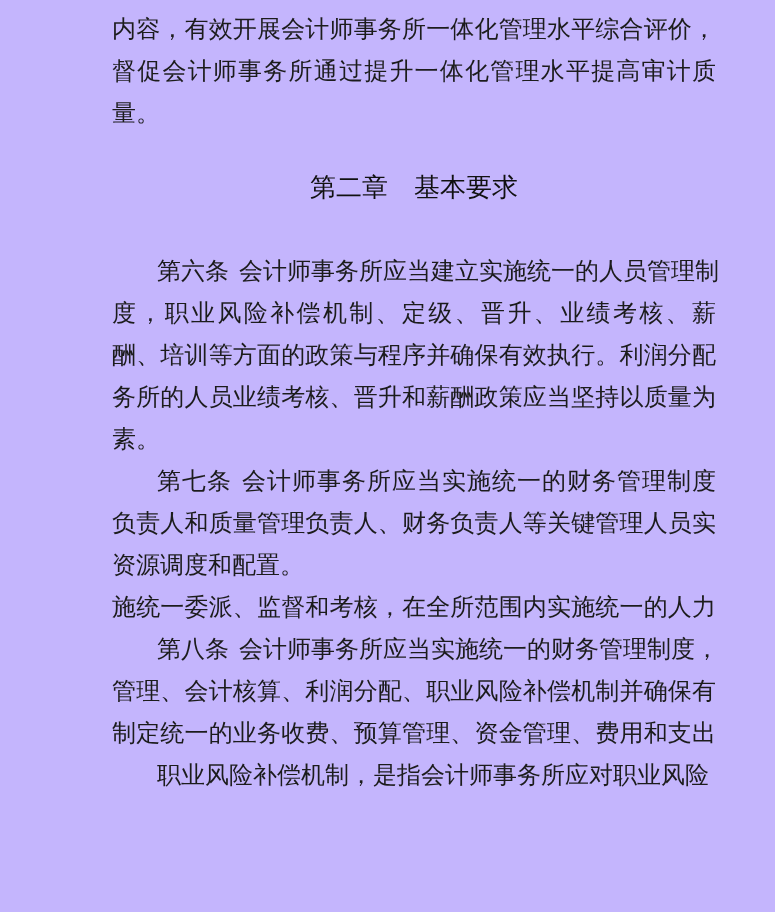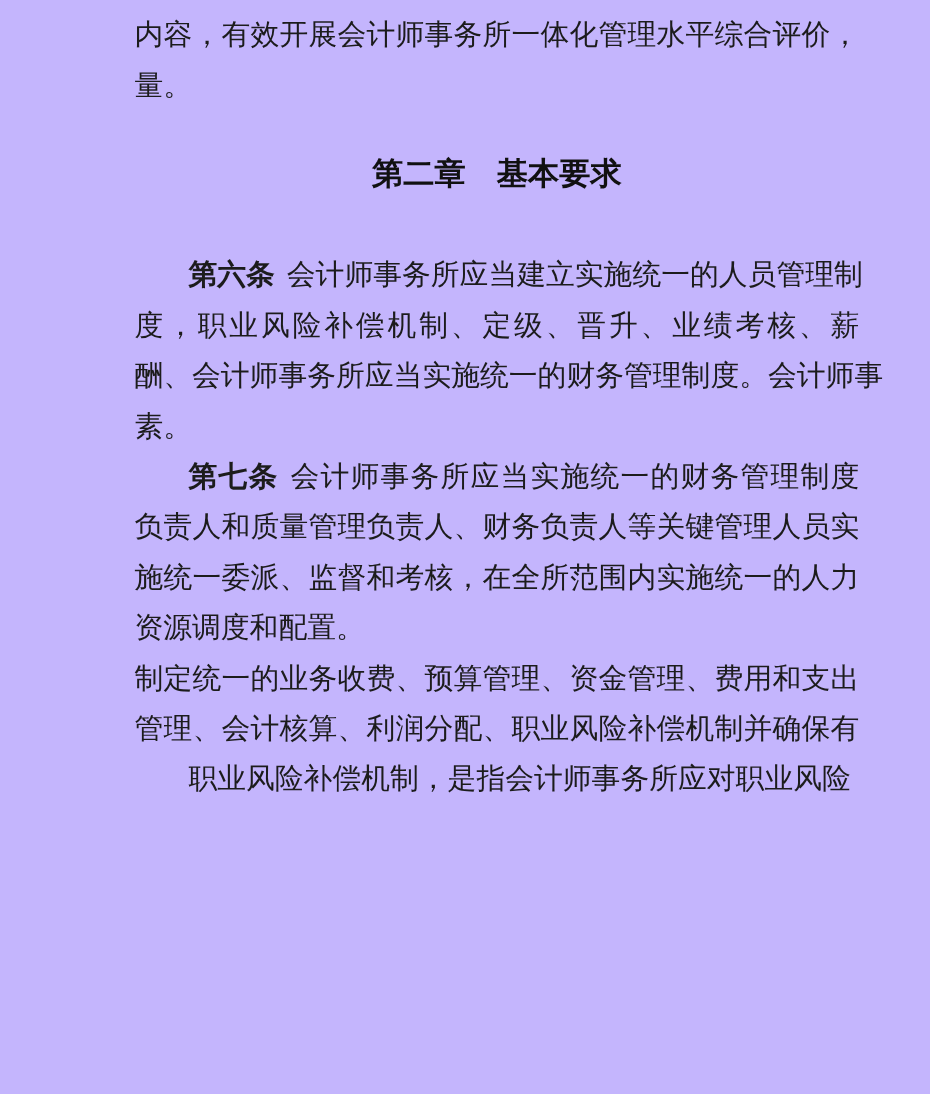--- a/index.html
+++ b/index.html
@@ -31,59 +31,64 @@
     white-space: nowrap;
   }
   .line.start {
     text-align: left;
     text-align-last: left;
   }
   .line.indent {
     text-indent: 45px;
   }
   .article-label {
-    font-weight: bold;
+    font-weight: normal;
     margin-right: 10px;
   }
   .chapter-heading {
     height: 42px;
     line-height: 42px;
     margin: 32px 0 42px 0;
     text-align: center;
     text-align-last: center;
     font-family: "DejaVu Sans", "Liberation Sans", sans-serif;
-    font-weight: bold;
+    font-weight: normal;
     font-size: 26px;
     color: #111111;
   }
 </style>
 </head>
 <body>
 
 <div class="page">
   <div class="text-block">
 
     <div class="line">内容，有效开展会计师事务所一体化管理水平综合评价，</div>
+    <div class="line">督促会计师事务所通过提升一体化管理水平提高审计质</div>
     <div class="line start">量。</div>
 
     <div class="chapter-heading">第二章　基本要求</div>
 
     <div class="line indent">
       <span class="article-label">第六条</span><span>会计师事务所应当建立实施统一的人员管理制</span>
     </div>
     <div class="line">度，职业风险补偿机制、定级、晋升、业绩考核、薪</div>
-    <div class="line">酬、会计师事务所应当实施统一的财务管理制度。会计师事</div>
+    <div class="line">酬、培训等方面的政策与程序并确保有效执行。利润分配</div>
+    <div class="line">务所的人员业绩考核、晋升和薪酬政策应当坚持以质量为</div>
     <div class="line start">素。</div>
 
     <div class="line indent">
       <span class="article-label">第七条</span><span>会计师事务所应当实施统一的财务管理制度</span>
     </div>
     <div class="line">负责人和质量管理负责人、财务负责人等关键管理人员实</div>
+    <div class="line start">资源调度和配置。</div>
     <div class="line">施统一委派、监督和考核，在全所范围内实施统一的人力</div>
-    <div class="line start">资源调度和配置。</div>
 
+    <div class="line indent">
+      <span class="article-label">第八条</span><span>会计师事务所应当实施统一的财务管理制度，</span>
+    </div>
+    <div class="line">管理、会计核算、利润分配、职业风险补偿机制并确保有</div>
     <div class="line">制定统一的业务收费、预算管理、资金管理、费用和支出</div>
-    <div class="line">管理、会计核算、利润分配、职业风险补偿机制并确保有</div>
 
     <div class="line start indent">职业风险补偿机制，是指会计师事务所应对职业风险</div>
 
   </div>
 </div>
 
 </body></html>

